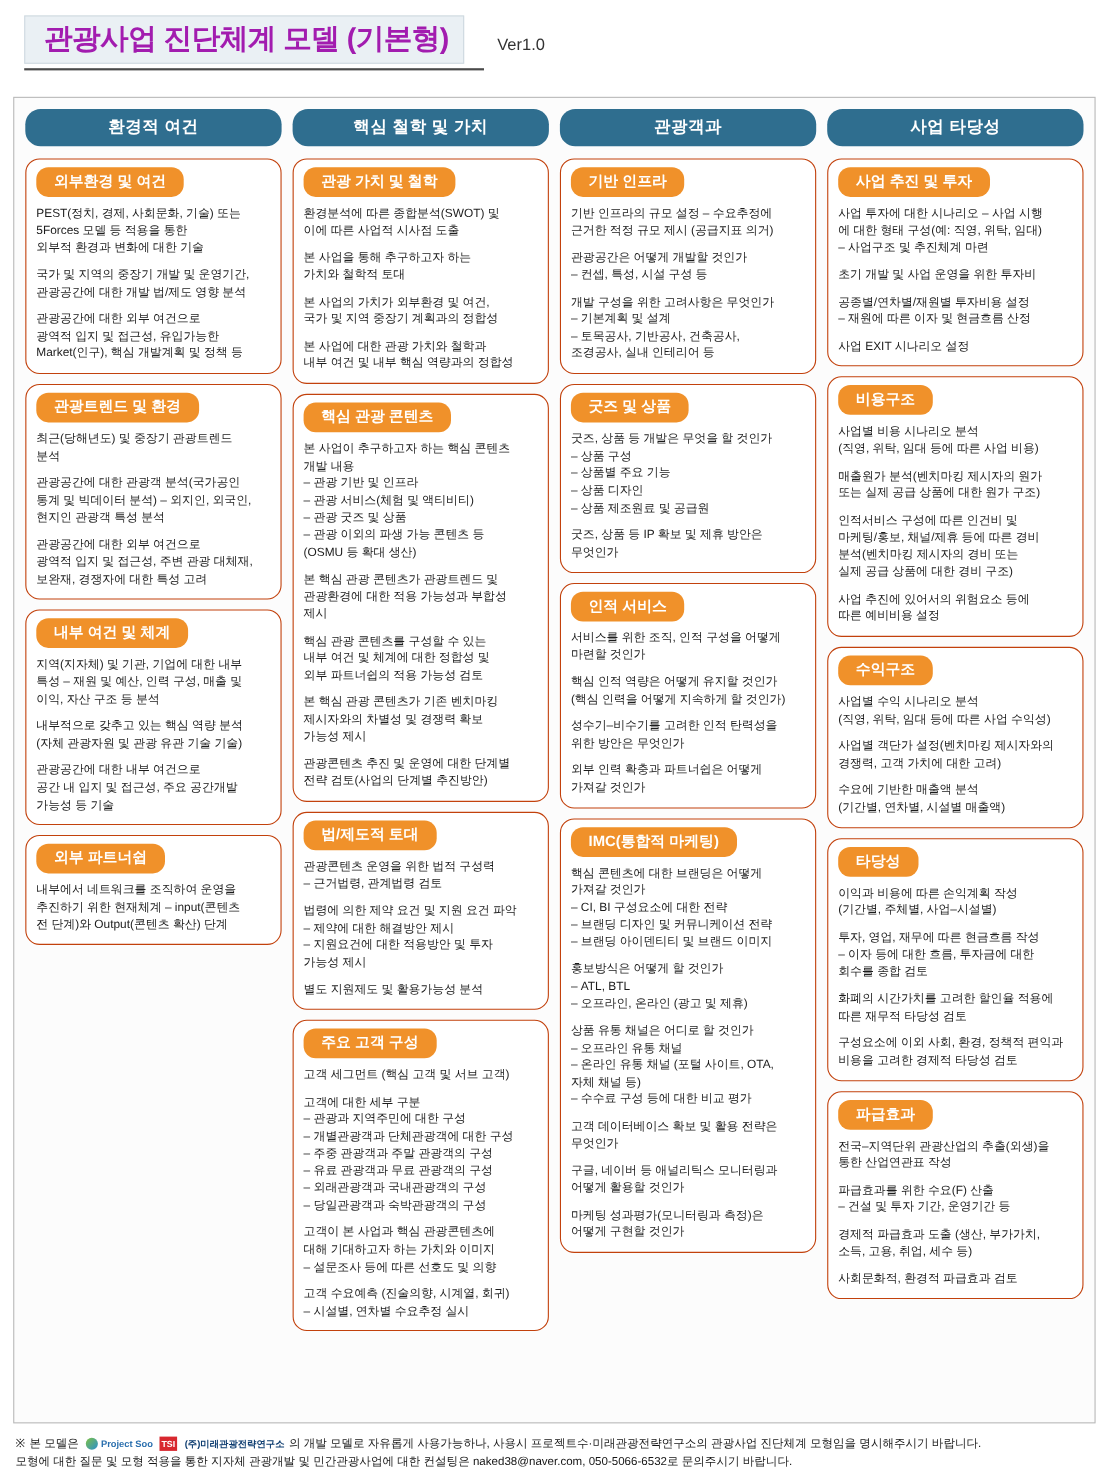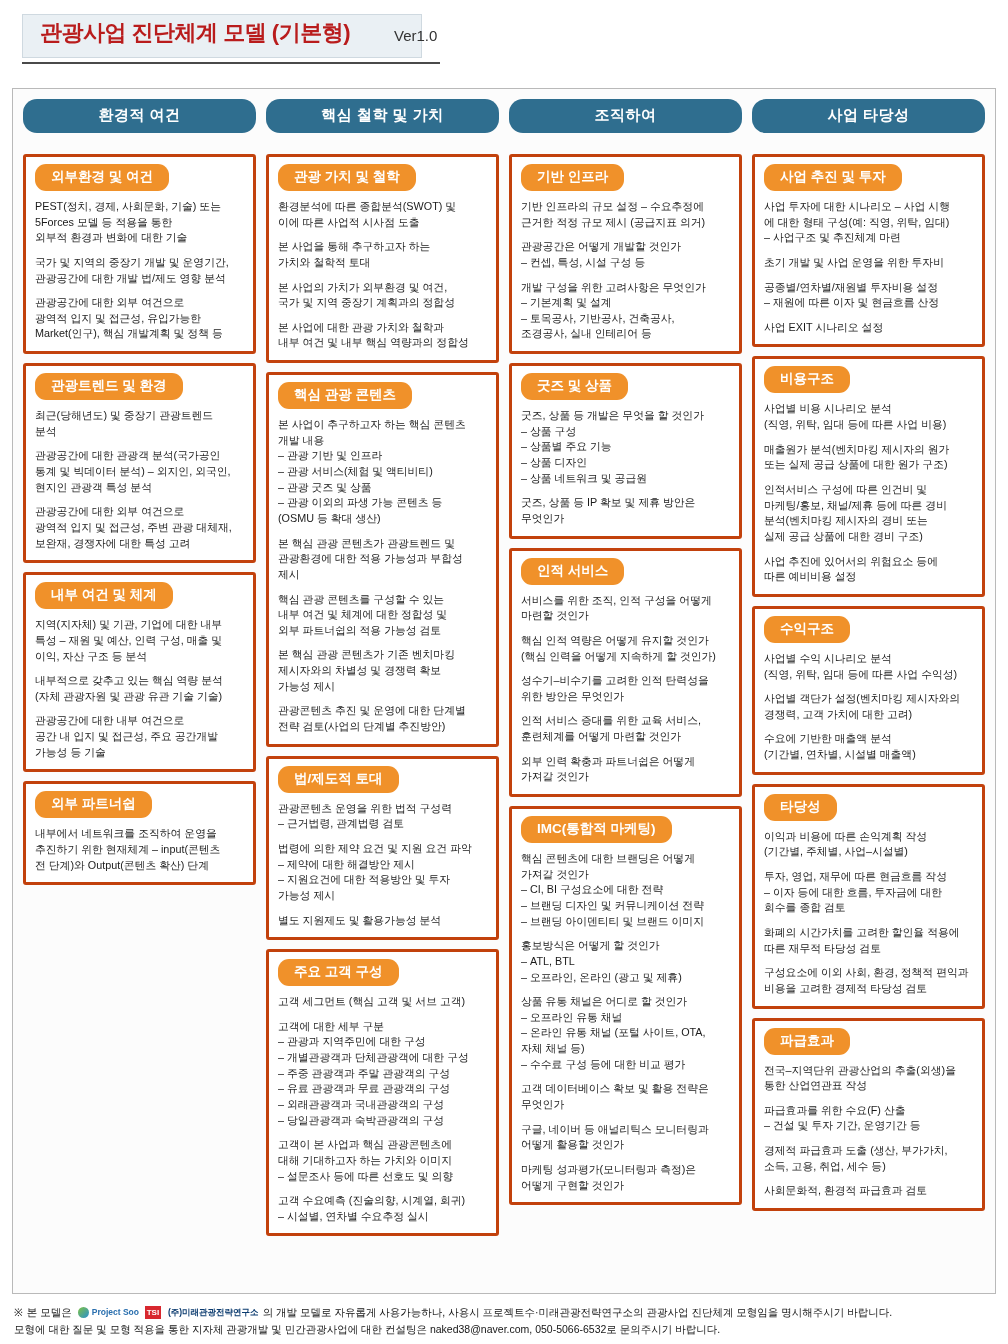--- a/index.html
+++ b/index.html
@@ -13,22 +13,22 @@
     overflow:hidden;
   }
   
   .header {
     position:relative;
     padding:14px 0 8px 30px;
     height:78px;
   }
   .title-wrap { display:flex; align-items:flex-end; gap:34px; }
   .main-title {
-    font-size:22px; font-weight:bold; letter-spacing:-0.5px;
-    color:#b91c1c; padding:4px 10px 6px 10px;
+    font-size:26px; font-weight:bold; letter-spacing:-0.5px;
+    color:#a21caf; padding:4px 10px 6px 10px;
     position:relative; z-index:2;
   }
   .title-hl {
     position:absolute; left:22px; top:14px; width:400px; height:44px;
     background:#eaf0f4; border:1px solid #cfd9e0; z-index:1;
   }
   .version { font-size:15px; color:#333; padding-bottom:10px; position:relative; z-index:2;}
   .title-rule {
     position:absolute; left:22px; top:62px; width:418px; height:2px; background:#4a4a4a;
   }
@@ -47,25 +47,25 @@
   .col { width:236px; display:flex; flex-direction:column; gap:9px; }
   .col-head {
     background:#2f6e8f;
     color:#fff;
     text-align:center;
     font-size:15px;
     font-weight:bold;
     padding:7px 0 8px 0;
     border-radius:14px;
     letter-spacing:0.5px;
-    margin-bottom:12px;
+    margin-bottom:2px;
   }
   .card {
-    border:3px solid #c2410c;
-    border-radius:3px;
+    border:1px solid #c2410c;
+    border-radius:13px;
     background:#ffffff;
     padding:8px 9px 9px 9px;
     position:relative;
   }
   .card-title {
     display:inline-block;
     background:#f0912a;
     color:#ffffff;
     font-size:13.5px;
     font-weight:bold;
@@ -205,49 +205,47 @@
 – 외래관광객과 국내관광객의 구성
 – 당일관광객과 숙박관광객의 구성</p>
             <p>고객이 본 사업과 핵심 관광콘텐츠에
 대해 기대하고자 하는 가치와 이미지
 – 설문조사 등에 따른 선호도 및 의향</p>
             <p>고객 수요예측 (진술의향, 시계열, 회귀)
 – 시설별, 연차별 수요추정 실시</p>
           </div></div>
       </div>
       <div class="col">
-        <div class="col-head">조직하여</div>
+        <div class="col-head">관광객과</div>
         <div class="card"><div class="card-title">기반 인프라</div><div class="card-body">
             <p>기반 인프라의 규모 설정 – 수요추정에
 근거한 적정 규모 제시 (공급지표 의거)</p>
             <p>관광공간은 어떻게 개발할 것인가
 – 컨셉, 특성, 시설 구성 등</p>
             <p>개발 구성을 위한 고려사항은 무엇인가
 – 기본계획 및 설계
 – 토목공사, 기반공사, 건축공사,
   조경공사, 실내 인테리어 등</p>
           </div></div>
         <div class="card"><div class="card-title">굿즈 및 상품</div><div class="card-body">
             <p>굿즈, 상품 등 개발은 무엇을 할 것인가
 – 상품 구성
 – 상품별 주요 기능
 – 상품 디자인
-– 상품 네트워크 및 공급원</p>
+– 상품 제조원료 및 공급원</p>
             <p>굿즈, 상품 등 IP 확보 및 제휴 방안은
 무엇인가</p>
           </div></div>
         <div class="card"><div class="card-title">인적 서비스</div><div class="card-body">
             <p>서비스를 위한 조직, 인적 구성을 어떻게
 마련할 것인가</p>
             <p>핵심 인적 역량은 어떻게 유지할 것인가
 (핵심 인력을 어떻게 지속하게 할 것인가)</p>
             <p>성수기–비수기를 고려한 인적 탄력성을
 위한 방안은 무엇인가</p>
-            <p>인적 서비스 증대를 위한 교육 서비스,
-훈련체계를 어떻게 마련할 것인가</p>
             <p>외부 인력 확충과 파트너쉽은 어떻게
 가져갈 것인가</p>
           </div></div>
         <div class="card"><div class="card-title">IMC(통합적 마케팅)</div><div class="card-body">
             <p>핵심 콘텐츠에 대한 브랜딩은 어떻게
 가져갈 것인가
 – CI, BI 구성요소에 대한 전략
 – 브랜딩 디자인 및 커뮤니케이션 전략
 – 브랜딩 아이덴티티 및 브랜드 이미지</p>
             <p>홍보방식은 어떻게 할 것인가

